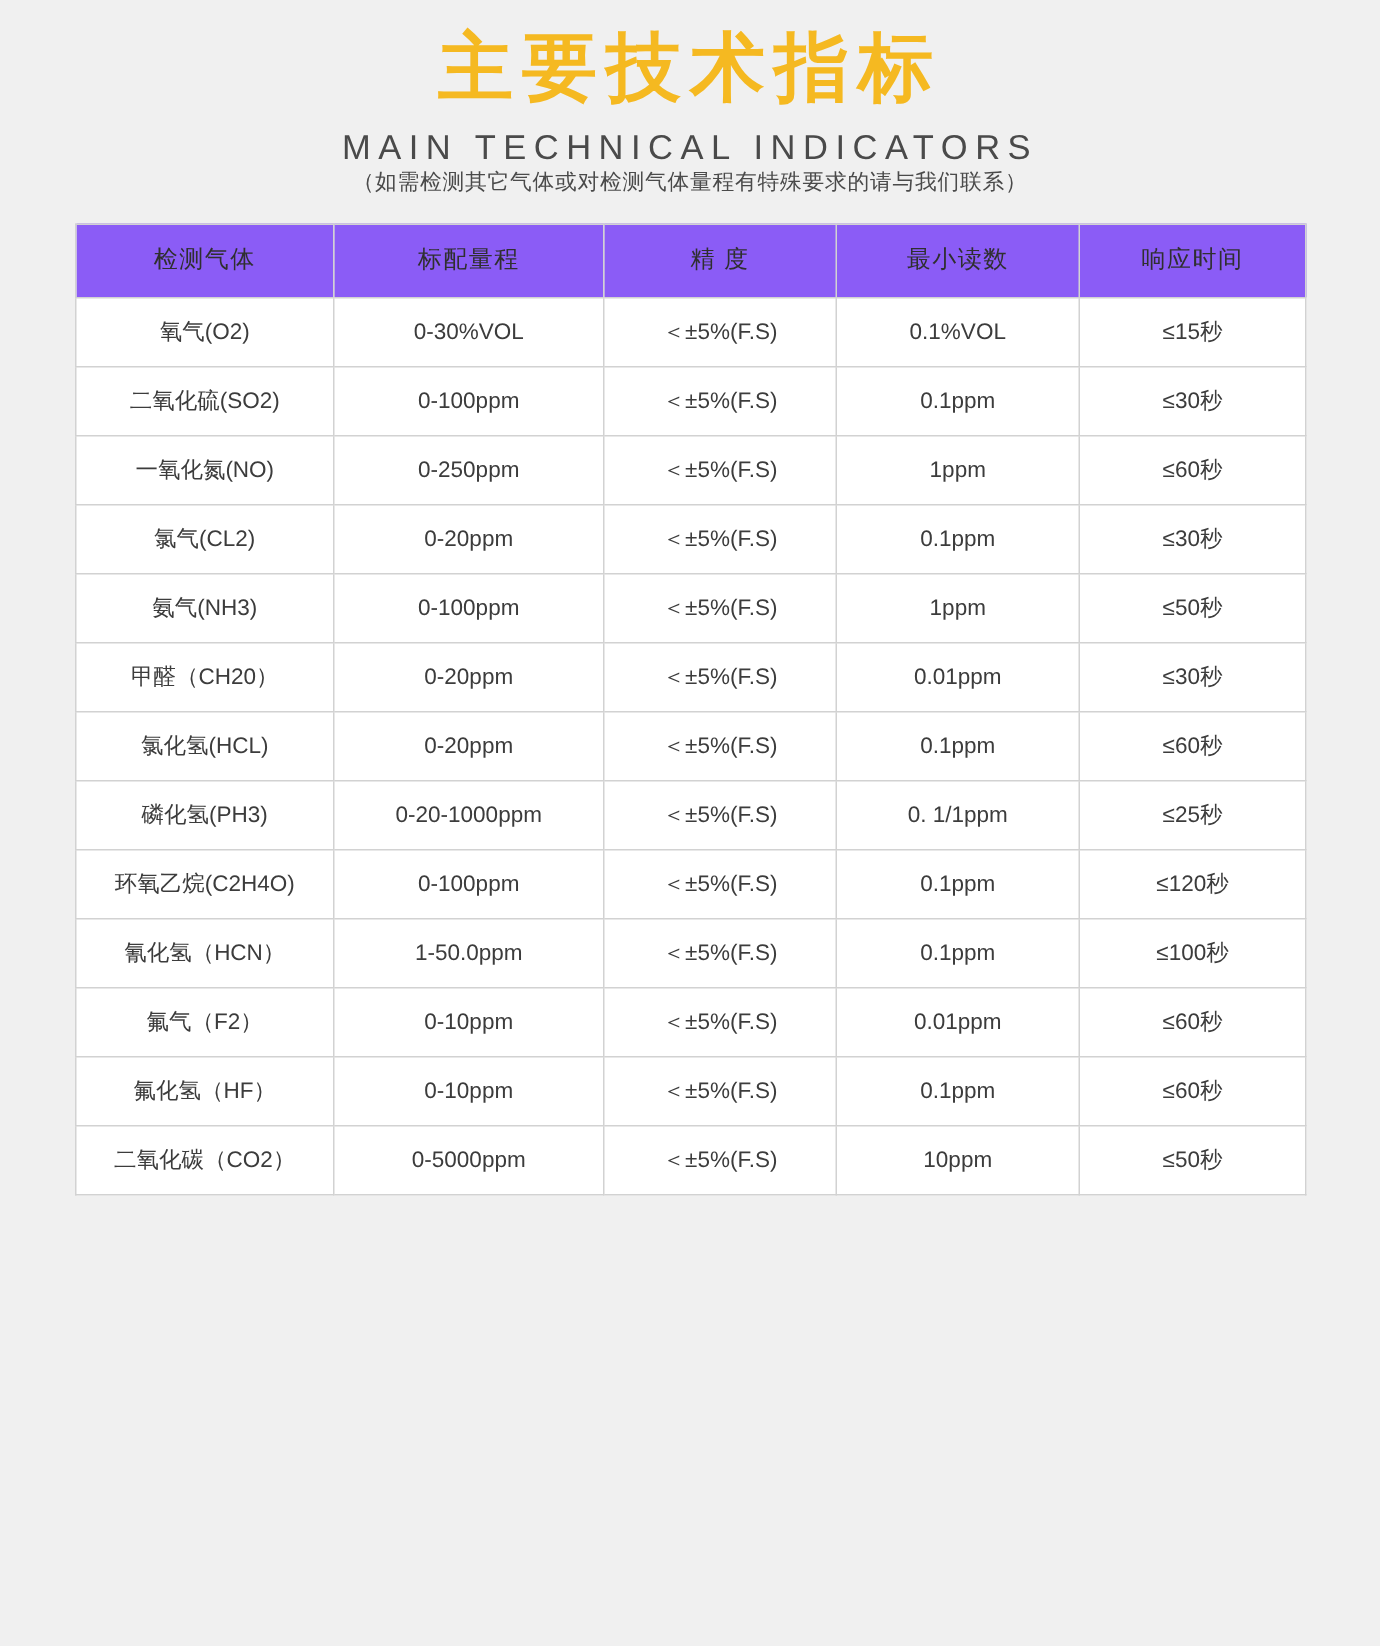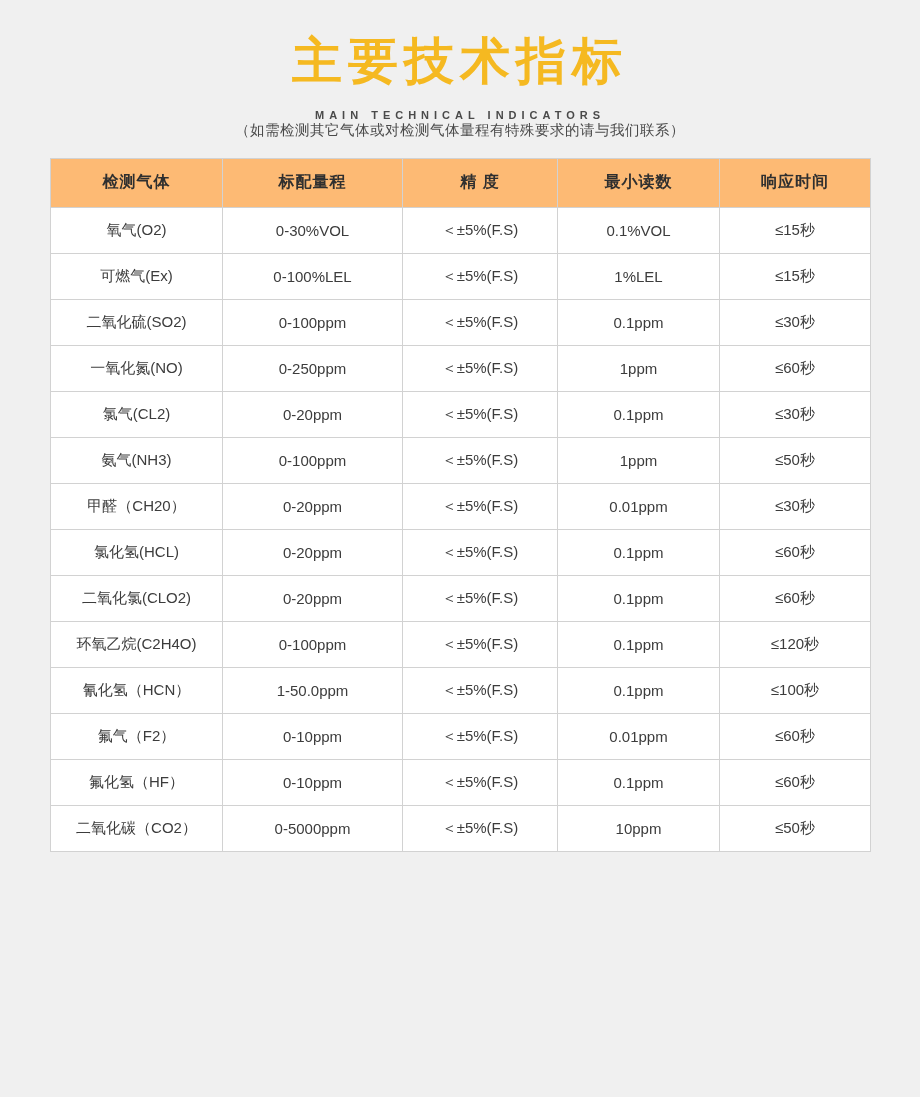--- a/index.html
+++ b/index.html
@@ -22,29 +22,29 @@
     text-align: center;
     padding-top: 8px;
   }
   .main-title {
     font-family: "DejaVu Sans", sans-serif;
     font-size: 50px;
     font-weight: bold;
     color: #f5b921;
     letter-spacing: 6px;
     line-height: 1.25;
-    margin: 16px;
+    margin: 0;
     padding-top: 6px;
   }
   .sub-title {
-    font-size: 11px;
+    font-size: 23px;
     letter-spacing: 5px;
     color: #4a4a4a;
     margin-top: 8px;
-    font-weight: bold;
+    font-weight: normal;
   }
   .note {
     font-size: 14.5px;
     color: #4a4a4a;
     letter-spacing: 0.5px;
   }
   .table-wrap {
     padding: 18px 50px 30px 50px;
   }
   table.spec {
@@ -58,26 +58,25 @@
     text-align: center;
     vertical-align: middle;
     font-size: 15px;
     color: #3c3c3c;
     height: 45px;
     padding: 0 4px;
     font-weight: normal;
     white-space: nowrap;
   }
   table.spec thead th {
-    background: #fdba74;
+    background: #8b5cf6;
     height: 48px;
     font-size: 16px;
     color: #2f2f2f;
     letter-spacing: 1px;
-    font-weight: bold;
   }
   table.spec col.c0 { width: 172px; }
   table.spec col.c1 { width: 180px; }
   table.spec col.c2 { width: 155px; }
   table.spec col.c3 { width: 162px; }
   table.spec col.c4 { width: 151px; }
   td.gas { font-size: 15.5px; }
 </style>
 </head>
 <body>
@@ -110,27 +109,20 @@
       </thead>
       <tbody id="spec-body">
           <tr>
             <td class="gas">氧气(O2)</td>
             <td>0-30%VOL</td>
             <td>＜±5%(F.S)</td>
             <td>0.1%VOL</td>
             <td>≤15秒</td>
           </tr>
           <tr>
-            <td class="gas">可燃气(Ex)</td>
-            <td>0-100%LEL</td>
-            <td>＜±5%(F.S)</td>
-            <td>1%LEL</td>
-            <td>≤15秒</td>
-          </tr>
-          <tr>
             <td class="gas">二氧化硫(SO2)</td>
             <td>0-100ppm</td>
             <td>＜±5%(F.S)</td>
             <td>0.1ppm</td>
             <td>≤30秒</td>
           </tr>
           <tr>
             <td class="gas">一氧化氮(NO)</td>
             <td>0-250ppm</td>
             <td>＜±5%(F.S)</td>
@@ -159,25 +151,25 @@
             <td>≤30秒</td>
           </tr>
           <tr>
             <td class="gas">氯化氢(HCL)</td>
             <td>0-20ppm</td>
             <td>＜±5%(F.S)</td>
             <td>0.1ppm</td>
             <td>≤60秒</td>
           </tr>
           <tr>
-            <td class="gas">二氧化氯(CLO2)</td>
-            <td>0-20ppm</td>
-            <td>＜±5%(F.S)</td>
-            <td>0.1ppm</td>
-            <td>≤60秒</td>
+            <td class="gas">磷化氢(PH3)</td>
+            <td>0-20-1000ppm</td>
+            <td>＜±5%(F.S)</td>
+            <td>0. 1/1ppm</td>
+            <td>≤25秒</td>
           </tr>
           <tr>
             <td class="gas">环氧乙烷(C2H4O)</td>
             <td>0-100ppm</td>
             <td>＜±5%(F.S)</td>
             <td>0.1ppm</td>
             <td>≤120秒</td>
           </tr>
           <tr>
             <td class="gas">氰化氢（HCN）</td>

